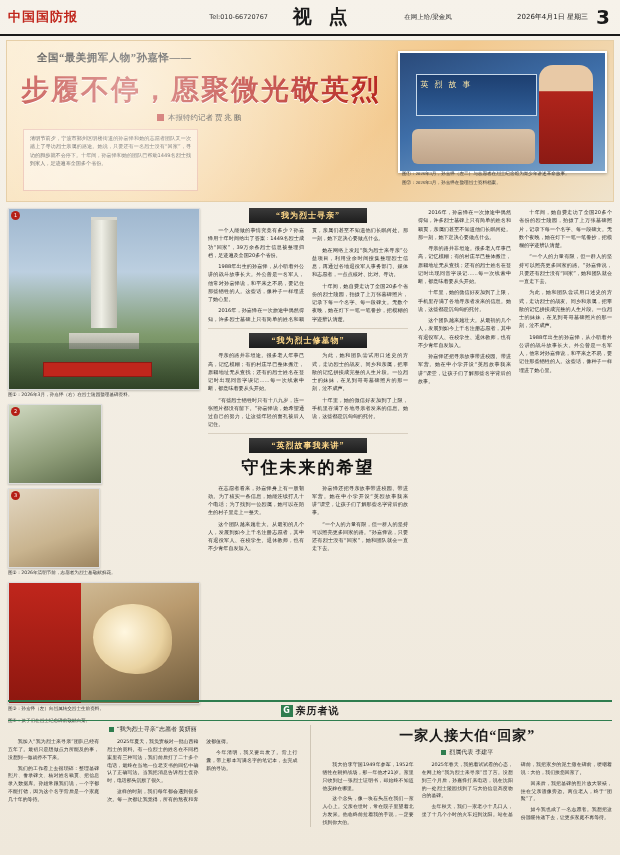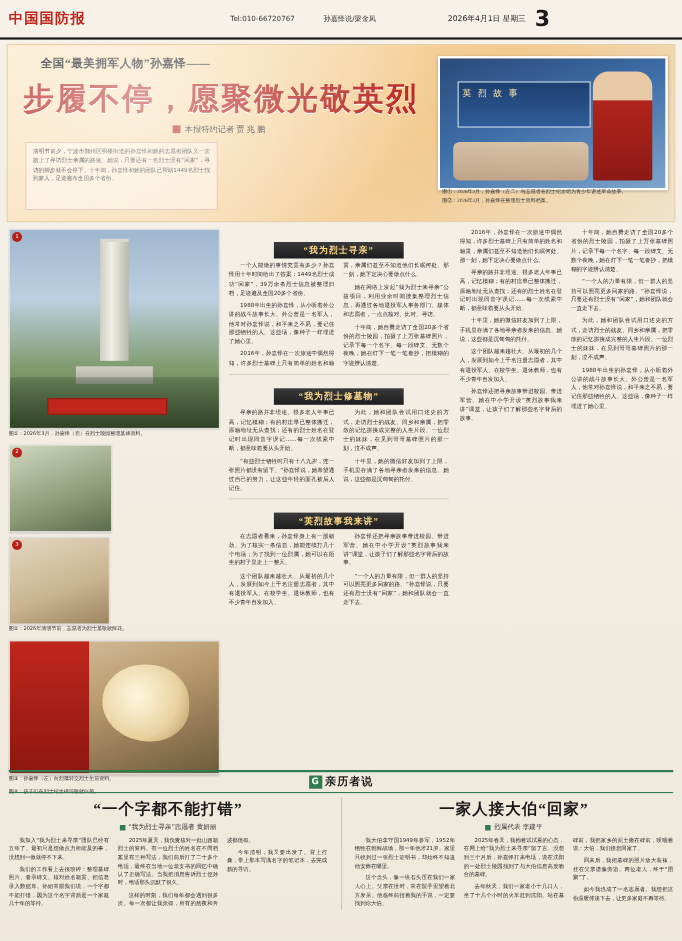--- a/index.html
+++ b/index.html
@@ -114,21 +114,21 @@
   .photo-cap p{margin:0 0 2px 0;}
   
   .body{
     position:relative;margin:6px 8px 0 8px;height:480px;
   }
   .col{position:absolute;top:0;}
   .c1{left:0;width:190px;}
   .c2{left:200px;width:200px;}
   .c3{left:410px;width:194px;}
   .subhead-ribbon{
-    display:block;margin:12px auto 3px auto;width:118px;text-align:center;
+    display:block;margin:0 auto 3px auto;width:118px;text-align:center;
     background:linear-gradient(180deg,#3a3a3a,#1d1d1d);
     color:#ffd98a;font-size:8px;font-weight:bold;padding:2px 0;letter-spacing:1px;
   }
   .subhead{
     text-align:center;font-size:17px;font-weight:bold;letter-spacing:2px;
     margin:1px 0 5px 0;color:#111;
   }
   .txt{
     font-size:5.1px;line-height:1.62;text-align:justify;color:#2a2a2a;
     font-family:"DejaVu Sans", sans-serif;
@@ -230,21 +230,22 @@
   .hr-thin{border:0;border-top:1px solid #d8cfc0;margin:4px 0;}
 </style>
 </head>
 <body>
 
 <div class="page">
 
   <div class="masthead">
     <div class="logo">中国国防报</div>
     <div class="tel">Tel:010-66720767</div>
-    <div class="editor">孙嘉怿说/梁金凤</div>
+    <div class="section-title">视 点</div>
+    <div class="editor">在网上给/梁金凤</div>
     <div class="date">2026年4月1日  星期三</div>
     <div class="pagenum">3</div>
   </div>
 
   <div class="hero">
     <div class="kicker">全国“最美拥军人物”孙嘉怿——</div>
     <div class="headline">步履不停，愿聚微光敬英烈</div>
     <div class="byline">本报特约记者  贾 兆 鹏</div>
     <div class="lead-box txt">清明节前夕，宁波市鄞州区明楼街道的孙嘉怿和她的志愿者团队又一次踏上了寻访烈士亲属的路途。她说，只要还有一名烈士没有“回家”，寻访的脚步就不会停下。十年间，孙嘉怿和她的团队已帮助1449名烈士找到家人，足迹遍布全国多个省份。</div>
 
@@ -307,20 +308,21 @@
       <div class="txt twocol">
         <p>寻亲的路并非坦途。很多老人年事已高，记忆模糊；有的村庄早已整体搬迁，原籍地址无从查找；还有的烈士姓名在登记时出现同音字误记……每一次线索中断，都意味着要从头开始。</p>
         <p>“有些烈士牺牲时只有十八九岁，连一张照片都没有留下。”孙嘉怿说，她希望通过自己的努力，让这些年轻的面孔被后人记住。</p>
         <p>为此，她和团队尝试用口述史的方式，走访烈士的战友、同乡和亲属，把零散的记忆拼接成完整的人生片段。一位烈士的妹妹，在见到哥哥墓碑照片的那一刻，泣不成声。</p>
         <p>十年里，她的微信好友加到了上限，手机里存满了各地寻亲者发来的信息。她说，这些都是沉甸甸的托付。</p>
       </div>
 
       <hr class="hr-thin">
 
       <div class="subhead-ribbon">“英烈故事我来讲”</div>
+      <div class="subhead">守住未来的希望</div>
       <div class="txt twocol">
         <p>在志愿者看来，孙嘉怿身上有一股韧劲。为了核实一条信息，她能连续打几十个电话；为了找到一位烈属，她可以在陌生的村子里走上一整天。</p>
         <p>这个团队越来越壮大。从最初的几个人，发展到如今上千名注册志愿者，其中有退役军人、在校学生、退休教师，也有不少青年自发加入。</p>
         <p>孙嘉怿还把寻亲故事带进校园、带进军营。她在中小学开设“英烈故事我来讲”课堂，让孩子们了解那些名字背后的故事。</p>
         <p>“一个人的力量有限，但一群人的坚持可以照亮更多回家的路。”孙嘉怿说，只要还有烈士没有“回家”，她和团队就会一直走下去。</p>
       </div>
     </div>
 
     <div class="col c3">
       <div class="txt twocol">
@@ -342,21 +344,20 @@
       <div class="sp"></div>
       <div class="badge">
         <span class="g">G</span>
         <span class="t">亲历者说</span>
       </div>
       <div class="sp"></div>
     </div>
 
     <div class="bcols">
       <div class="bcol">
-        <div class="btitle">“一个字都不能打错”</div>
         <div class="bby">“我为烈士寻亲”志愿者  黄妍丽</div>
         <div class="btxt">
           <p>我加入“我为烈士来寻亲”团队已经有五年了。最初只是想做点力所能及的事，没想到一做就停不下来。</p>
           <p>我们的工作看上去很琐碎：整理墓碑照片、誊录碑文、核对姓名籍贯、把信息录入数据库。孙姐常跟我们说，一个字都不能打错，因为这个名字背后是一个家庭几十年的等待。</p>
           <p>2025年夏天，我负责核对一批山西籍烈士的资料。有一位烈士的姓名在不同档案里有三种写法，我们前后打了二十多个电话，最终在当地一位老支书的回忆中确认了正确写法。当我把消息告诉烈士侄孙时，电话那头沉默了很久。</p>
           <p>这样的时刻，我们每年都会遇到很多次。每一次都让我觉得，所有的熬夜和奔波都值得。</p>
           <p>今年清明，我又要出发了。背上行囊，带上那本写满名字的笔记本，去完成新的寻访。</p>
         </div>
       </div>
 

